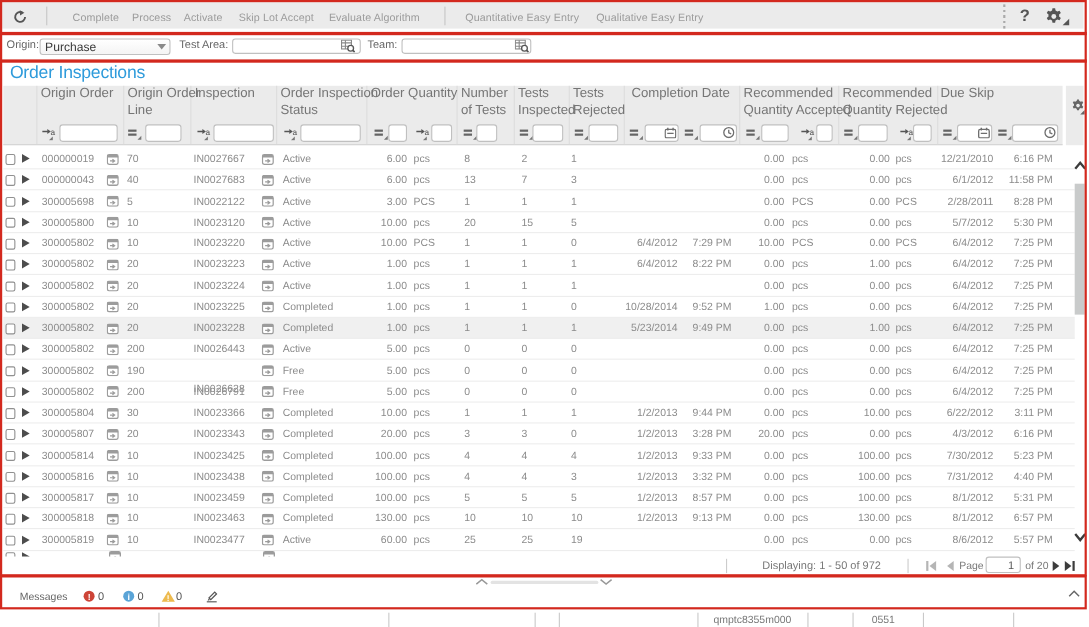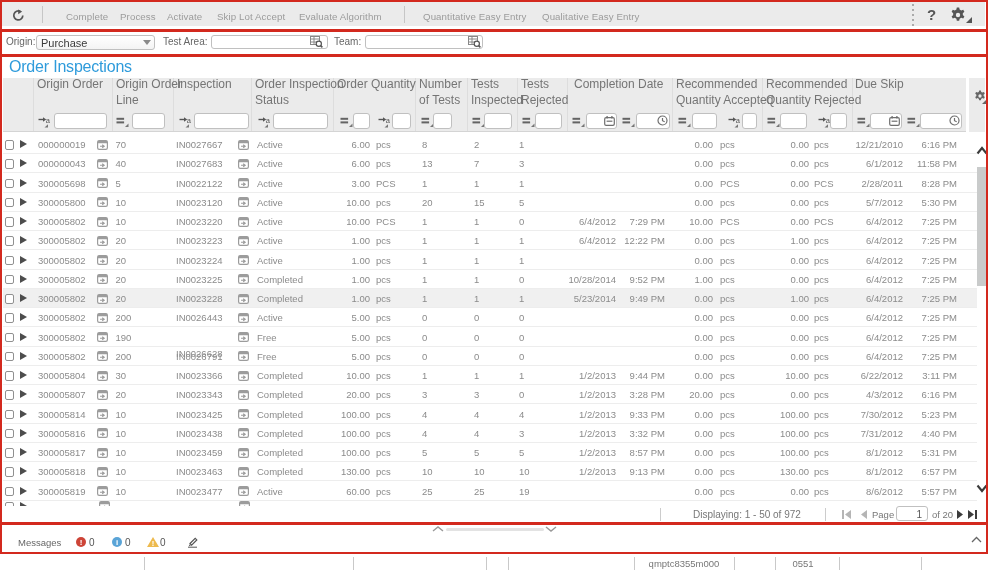--- a/index.html
+++ b/index.html
@@ -380,21 +380,21 @@
 <path d="M0.6 2.2 a1.6 1.6 0 0 1 1.6 -1.6 h6.6 a1.6 1.6 0 0 1 1.6 1.6 v1 h-9.8 z" fill="#9c9c9c"></path>
 <path d="M3 6.3 h3.4 M5.2 4.8 L7.2 6.3 L5.2 7.8" fill="none" stroke="#9c9c9c" stroke-width="1.1"></path>
     </svg>
 <div class="rtxt" style="left:257px;top:102.2px">Active</div>
 <div class="rnum" style="left:300px;top:102.2px;width:70px">1.00</div>
 <div class="rtxt" style="left:376px;top:102.2px">pcs</div>
 <div class="rtxt" style="left:422px;top:102.2px">1</div>
 <div class="rtxt" style="left:474px;top:102.2px">1</div>
 <div class="rtxt" style="left:519px;top:102.2px">1</div>
 <div class="rnum" style="left:546px;top:102.2px;width:70px">6/4/2012</div>
-<div class="rnum" style="left:615px;top:102.2px;width:50px">12:22 PM</div>
+<div class="rnum" style="left:615px;top:102.2px;width:50px">8:22 PM</div>
 <div class="rnum" style="left:653px;top:102.2px;width:60px">0.00</div>
 <div class="rtxt" style="left:720px;top:102.2px">pcs</div>
 <div class="rnum" style="left:749px;top:102.2px;width:60px">1.00</div>
 <div class="rtxt" style="left:814px;top:102.2px">pcs</div>
 <div class="rnum" style="left:833px;top:102.2px;width:70px">6/4/2012</div>
 <div class="rnum" style="left:907px;top:102.2px;width:50px">7:25 PM</div>
 <div class="a" style="left:3px;top:117.5px;width:974px;height:19.25px;border-bottom:1px solid #ededed"></div>
 <div class="cbx" style="left:4.5px;top:122.5px"></div>
 <div class="tri" style="left:20px;top:122.5px"></div>
 <div class="rtxt" style="left:38px;top:121.5px">300005802</div>

